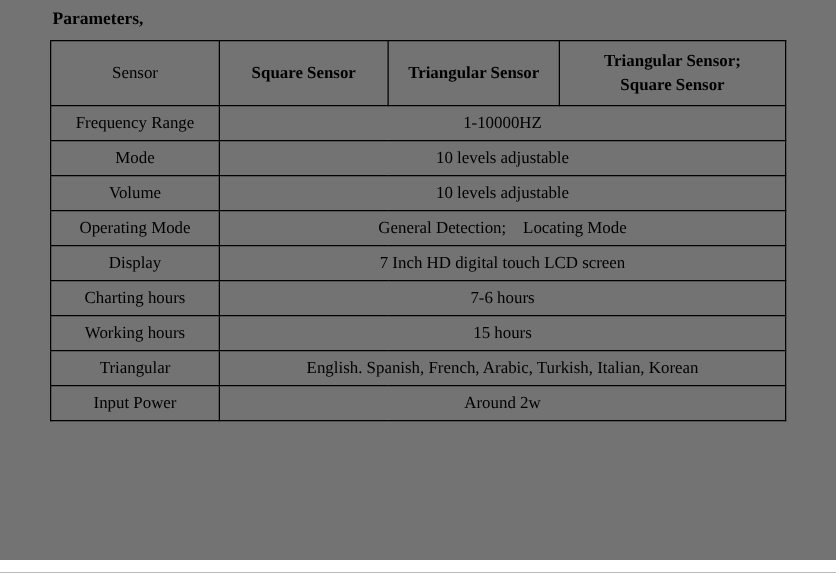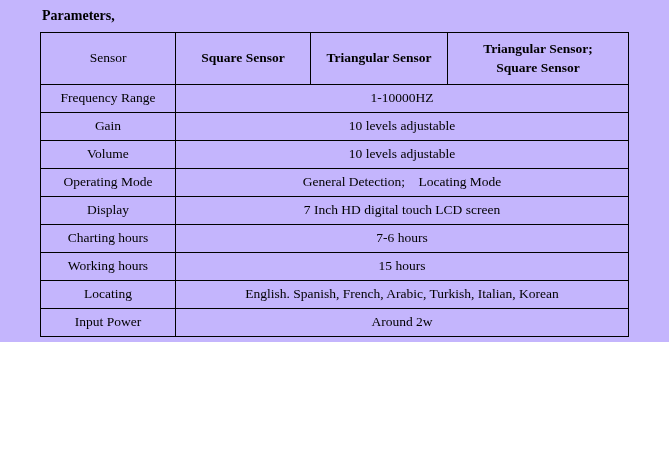--- a/index.html
+++ b/index.html
@@ -5,22 +5,22 @@
   html, body {
     margin: 0;
     padding: 0;
     background: #ffffff;
     font-family: "Liberation Serif", "DejaVu Serif", serif;
     color: #000000;
   }
   .page {
     position: relative;
     width: 669px;
-    height: 342px;
-    background: #c4b5fd;
+    height: 448px;
+    background: #737373;
     overflow: hidden;
   }
   .doc-title {
     position: absolute;
     left: 42px;
     top: 8px;
     font-size: 14px;
     font-weight: bold;
   }
   table.params {
@@ -75,21 +75,21 @@
         <td class="value-cell bold">Triangular Sensor;
 Square Sensor</td>
       </tr>
 
       <tr class="row-std">
         <td class="label-cell">Frequency Range</td>
         <td class="value-cell" colspan="3">1-10000HZ</td>
       </tr>
 
       <tr class="row-std">
-        <td class="label-cell">Gain</td>
+        <td class="label-cell">Mode</td>
         <td class="value-cell" colspan="3">10 levels adjustable</td>
       </tr>
 
       <tr class="row-std">
         <td class="label-cell">Volume</td>
         <td class="value-cell" colspan="3">10 levels adjustable</td>
       </tr>
 
       <tr class="row-std">
         <td class="label-cell">Operating Mode</td>
@@ -105,21 +105,21 @@
         <td class="label-cell">Charting hours</td>
         <td class="value-cell" colspan="3">7-6 hours</td>
       </tr>
 
       <tr class="row-std">
         <td class="label-cell">Working hours</td>
         <td class="value-cell" colspan="3">15 hours</td>
       </tr>
 
       <tr class="row-std">
-        <td class="label-cell">Locating</td>
+        <td class="label-cell">Triangular</td>
         <td class="value-cell" colspan="3">English. Spanish, French, Arabic, Turkish, Italian, Korean</td>
       </tr>
 
       <tr class="row-std">
         <td class="label-cell">Input Power</td>
         <td class="value-cell" colspan="3">Around 2w</td>
       </tr>
 
 
 

